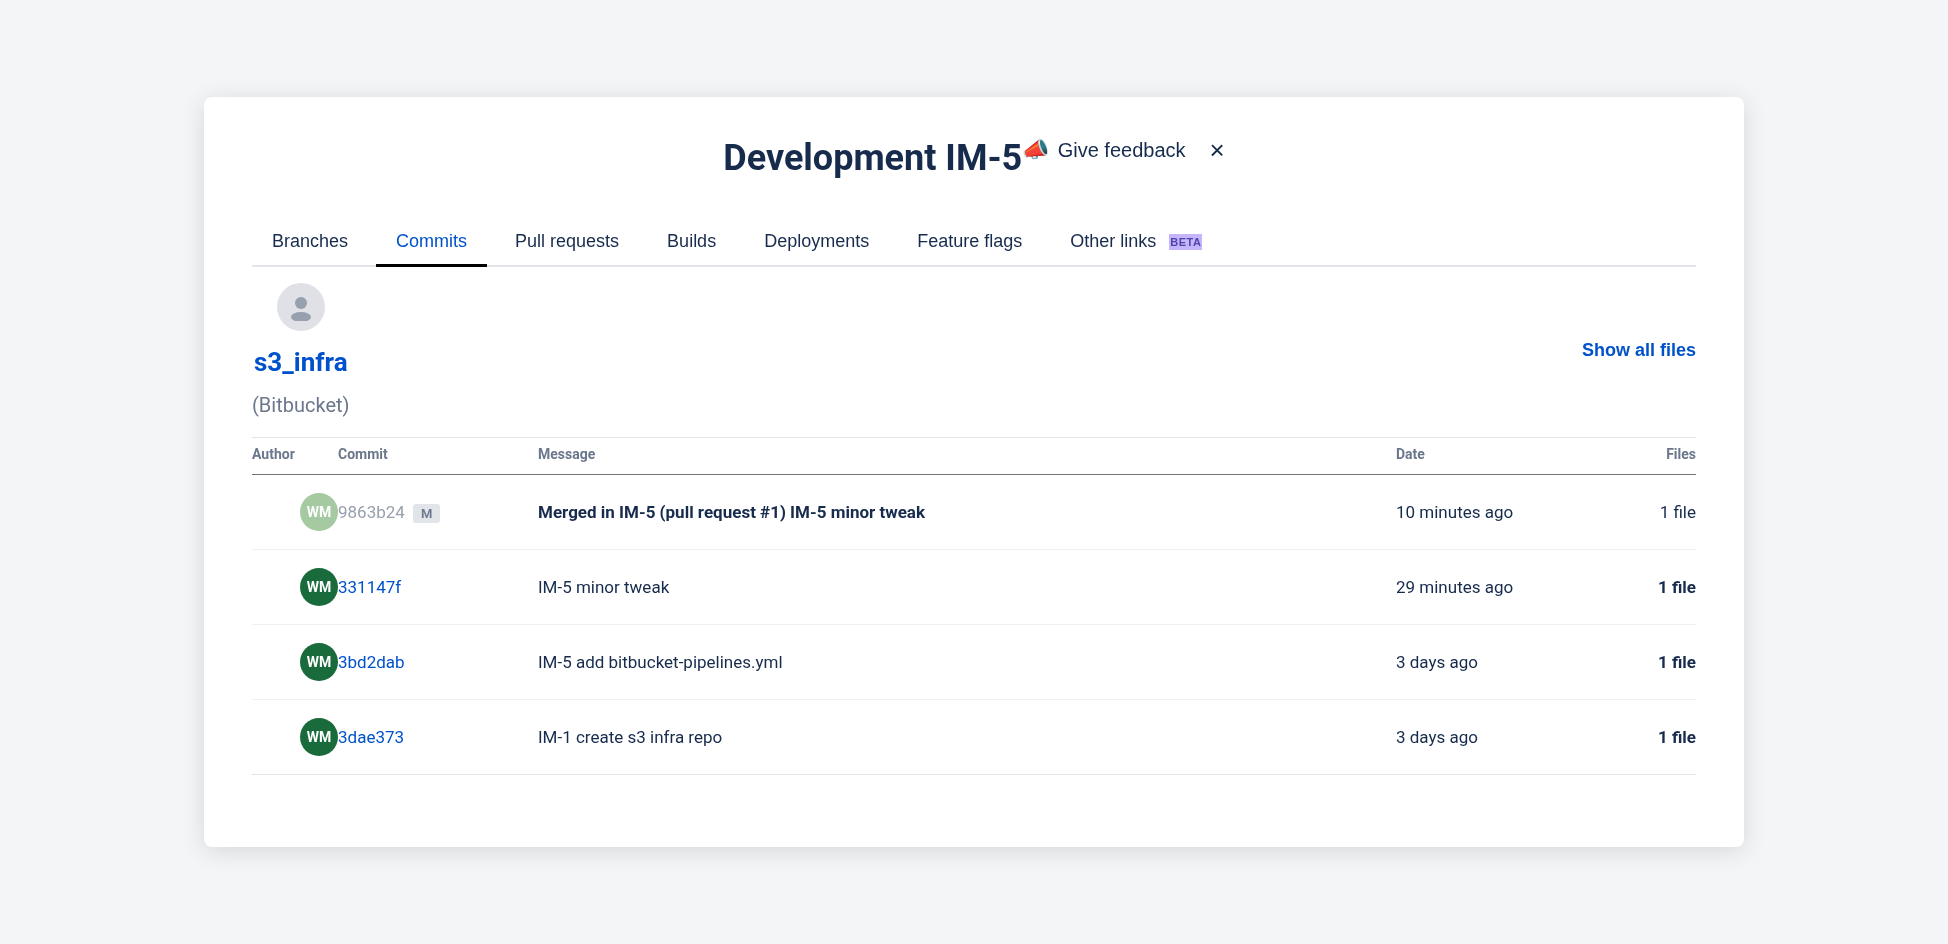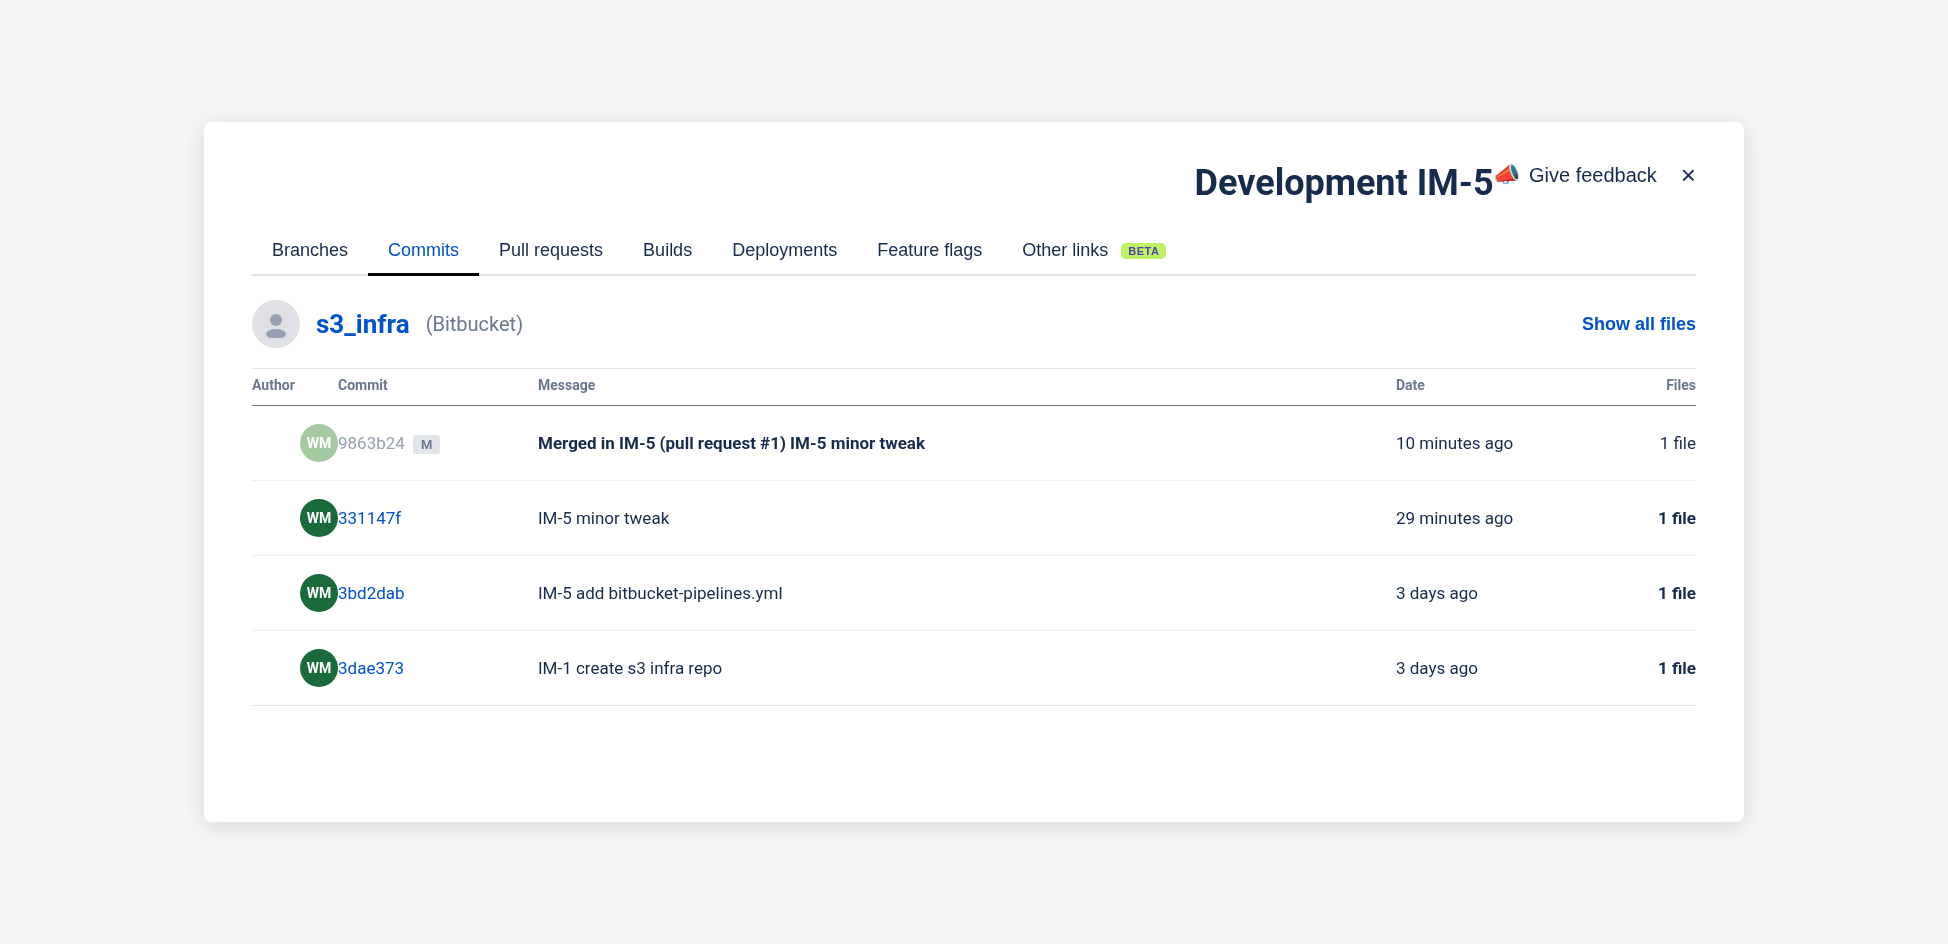--- a/index.html
+++ b/index.html
@@ -15,23 +15,23 @@
       background: #fff;
       border-radius: 8px;
       box-shadow: 0 4px 24px rgba(0,0,0,0.12);
       width: 1540px;
       min-height: 700px;
       padding: 40px 48px 48px 48px;
       position: relative;
     }
     .panel-header {
       display: flex;
-      justify-content: flex-end;
+      justify-content: center;
       align-items: flex-start;
-      margin-bottom: 24px;
+      margin-bottom: 40px;
     }
     .panel-title {
       font-size: 36px;
       font-weight: 700;
       color: #172b4d;
     }
     .header-actions {
       display: flex;
       align-items: center;
       gap: 24px;
@@ -54,23 +54,23 @@
     .close-btn {
       background: none;
       border: none;
       cursor: pointer;
       font-size: 26px;
       color: #172b4d;
       line-height: 1;
     }
     .tabs {
       display: flex;
-      gap: 0;
+      gap: 8px;
       border-bottom: 2px solid #e1e4e8;
-      margin-bottom: 24px;
+      margin-bottom: 16px;
     }
     .tab {
       padding: 12px 20px;
       font-size: 18px;
       font-weight: 500;
       color: #172b4d;
       cursor: pointer;
       border-bottom: 3px solid transparent;
       margin-bottom: -2px;
       text-decoration: none;
@@ -78,43 +78,44 @@
       border-top: none;
       border-left: none;
       border-right: none;
     }
     .tab.active {
       color: #0052cc;
       border-bottom: 3px solid #000000;
     }
     .tab .beta-badge {
       display: inline-block;
-      background: #bef264;
+      background: #c4b5fd;
       color: #5243aa;
       font-size: 11px;
       font-weight: 700;
-      padding: 2px 7px;
-      border-radius: 5px;
+      padding: 2px 1px;
+      border-radius: 0;
       margin-left: 8px;
       vertical-align: middle;
       letter-spacing: 0.5px;
     }
     .repo-section {
       margin-bottom: 24px;
     }
     .repo-header {
       display: flex;
       align-items: center;
       justify-content: space-between;
       margin-bottom: 20px;
     }
     .repo-info {
       display: flex;
       align-items: center;
       gap: 16px;
+      flex-direction: column;
     }
     .repo-avatar {
       width: 48px;
       height: 48px;
       border-radius: 50%;
       background: #dfe1e6;
       display: flex;
       align-items: center;
       justify-content: center;
       color: #97a0af;

